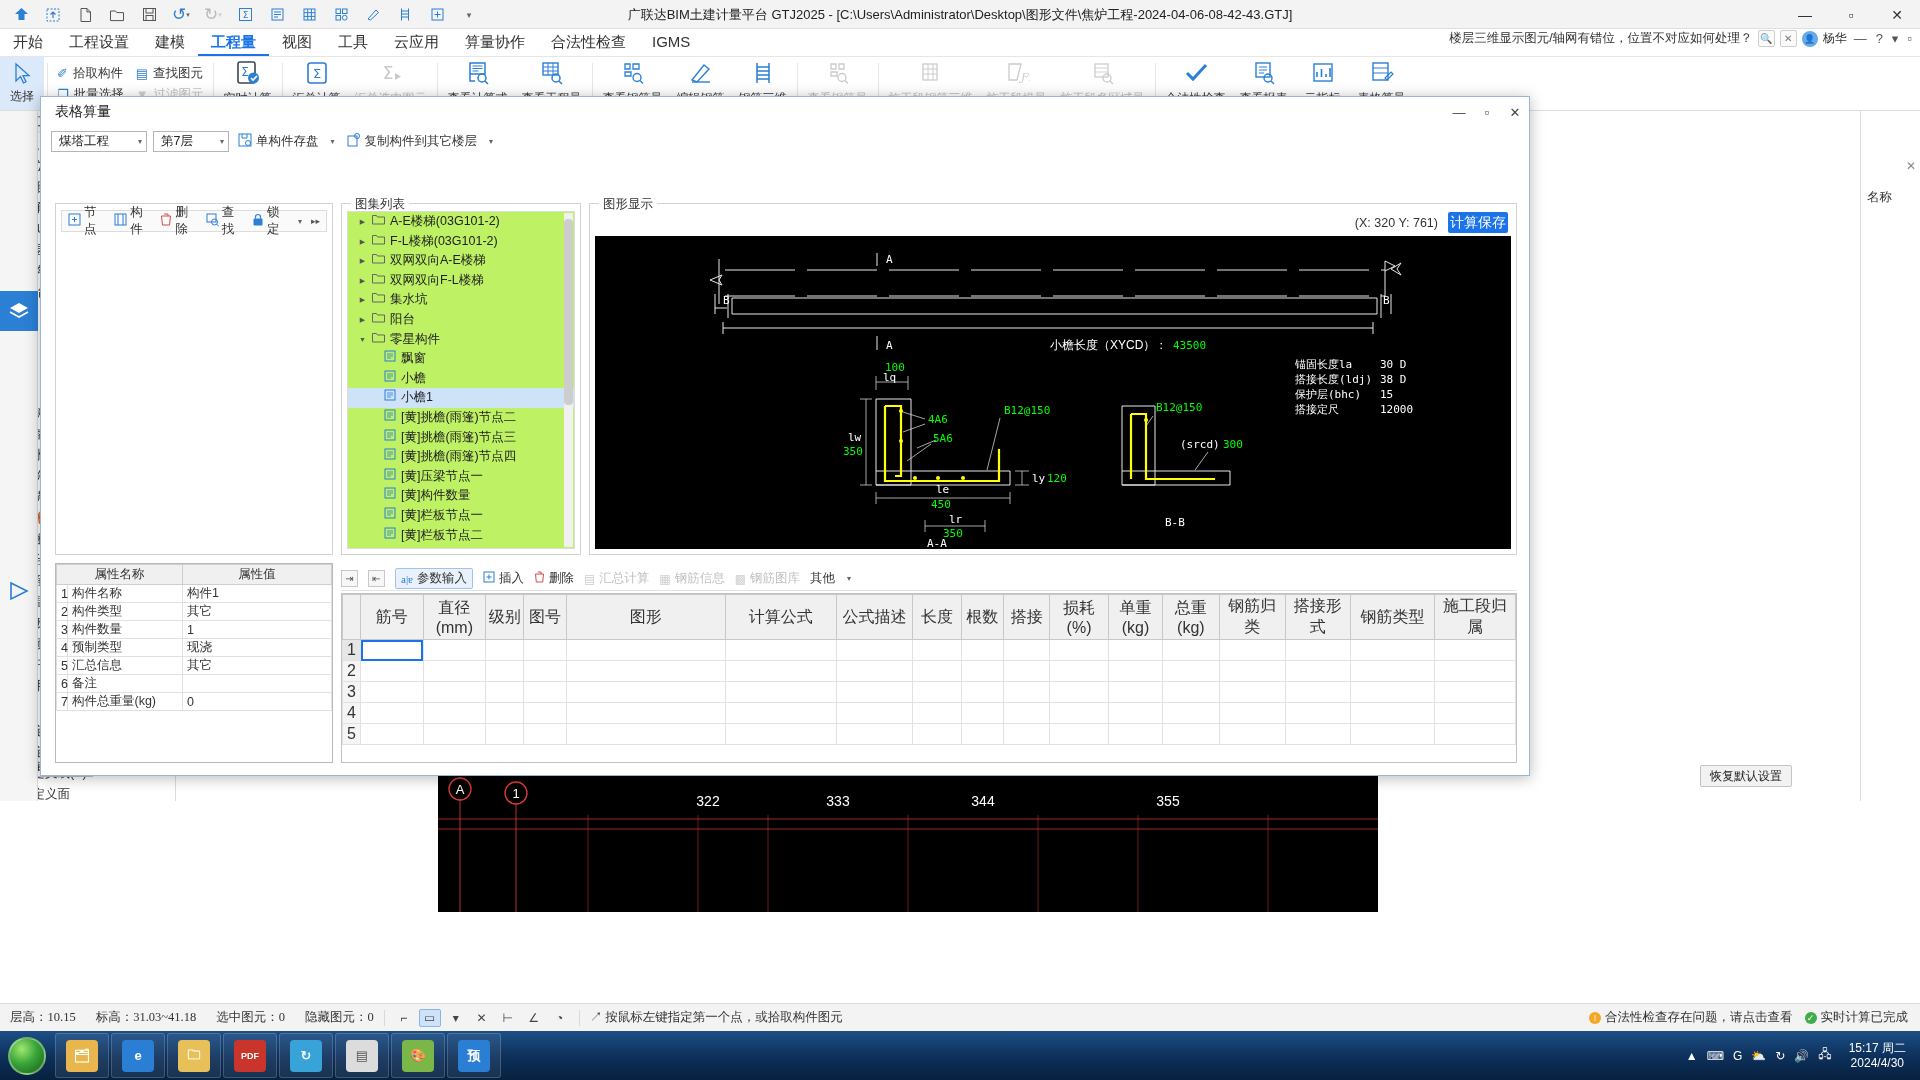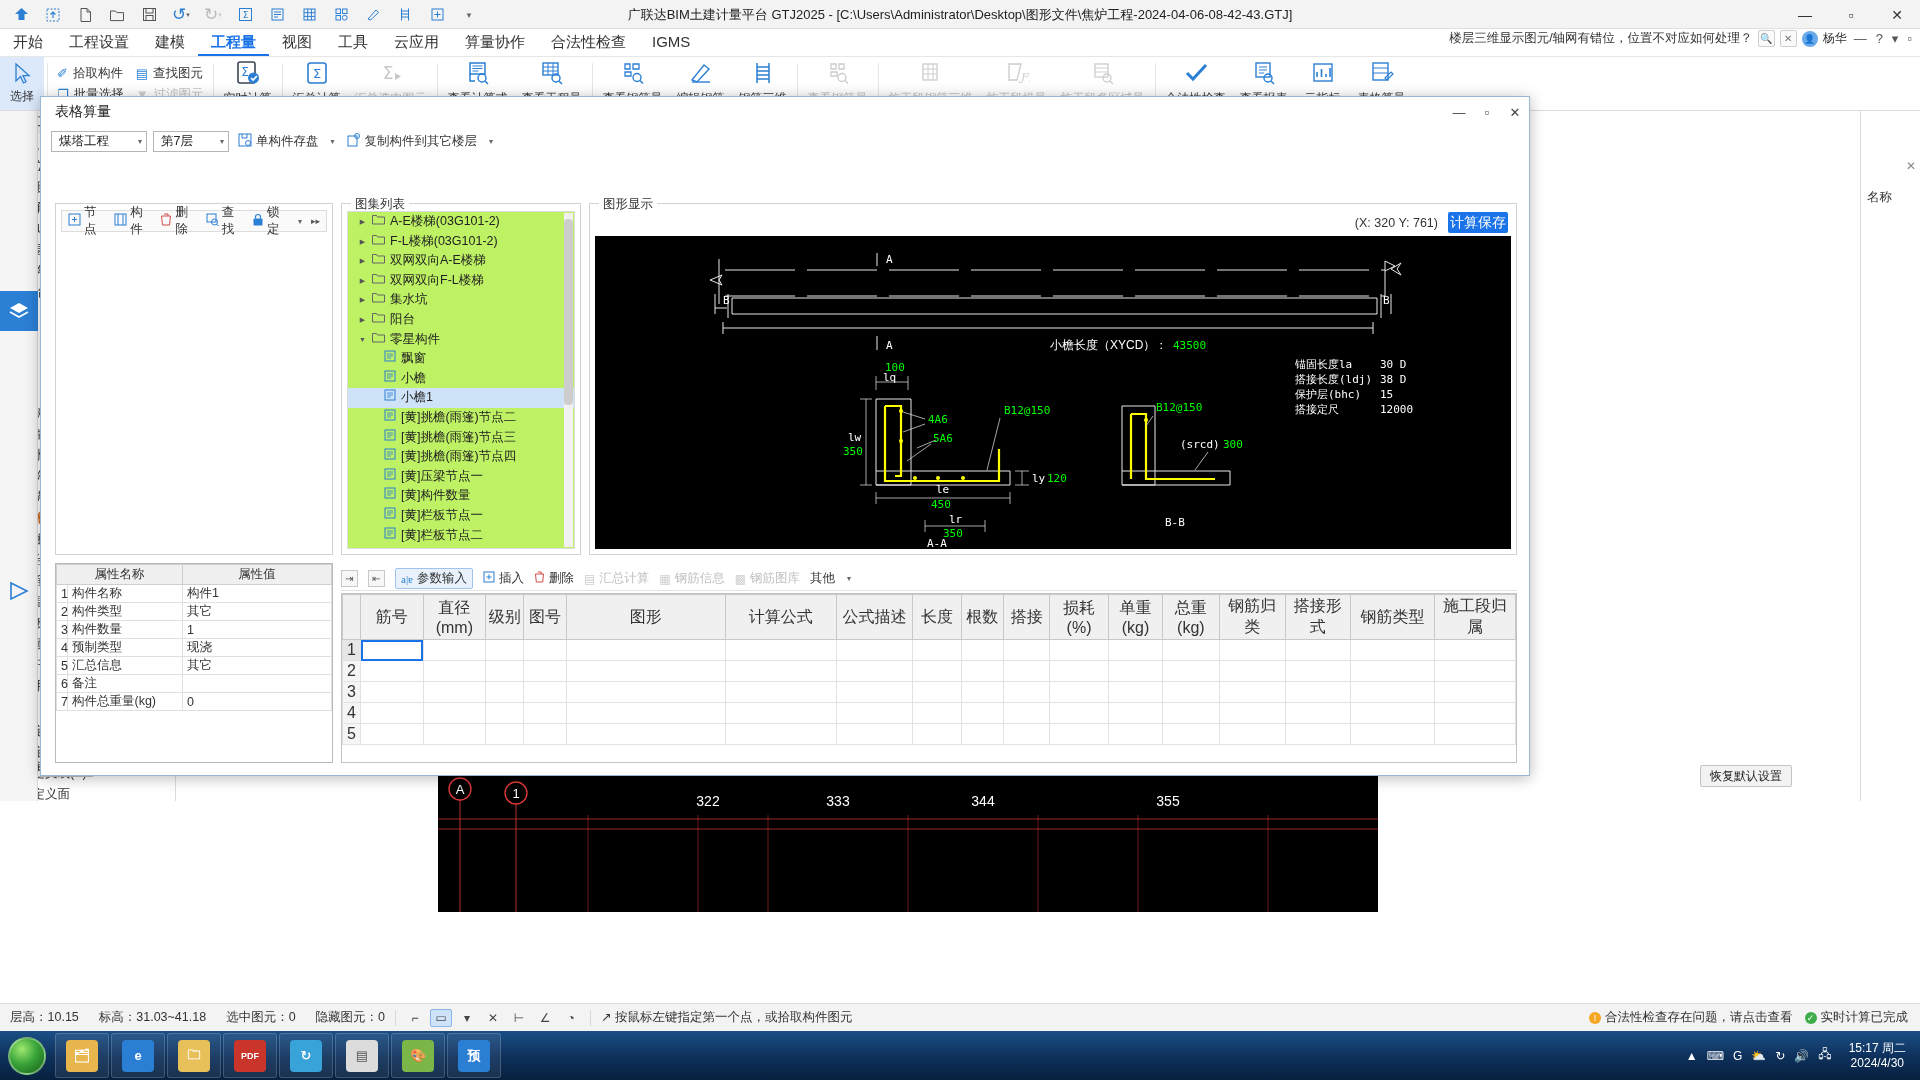--- a/index.html
+++ b/index.html
@@ -77,21 +77,21 @@
 
   
   #cadbg { position:absolute; left:38px; top:111px; right:60px; height:690px; background:#fff; }
   #cadstrip { position:absolute; left:400px; top:660px; width:940px; height:141px; background:#000; }
   #restoreBtn { position:absolute; right:68px; bottom:14px; width:92px; height:22px;
     border:1px solid #c4c4c4; background:#f2f2f2; font-size:12px; text-align:center; line-height:21px; border-radius:2px;}
 
   
   #statusbar { position:absolute; left:0; bottom:49px; width:1920px; height:28px; background:#f3f3f3;
     border-top:1px solid #dcdcdc; display:flex; align-items:center; font-size:12.5px; color:#333; }
-  #statusbar .sitem { padding:0 10px; white-space:nowrap; }
+  #statusbar .sitem { padding:0 10px; white-space:nowrap;font-family:Liberation Serif, serif; }
   .sbsep { width:1px; height:16px; background:#d8d8d8; }
   .sbicon { width:22px;height:18px;display:flex;align-items:center;justify-content:center;color:#444;font-size:12px;}
   .sbicon.act { background:#cfe3f8; border:1px solid #8ab4e8; border-radius:2px;}
   #statusright { margin-left:auto; display:flex; align-items:center; gap:12px; padding-right:12px; }
   .warn { color:#333; display:flex; align-items:center; gap:4px;}
   .dotorange{width:12px;height:12px;border-radius:50%;background:#f5a623;color:#fff;font-size:9px;display:flex;align-items:center;justify-content:center;}
   .dotgreen{width:12px;height:12px;border-radius:50%;background:#3fae4a;color:#fff;font-size:9px;display:flex;align-items:center;justify-content:center;}
 
   
   #taskbar { position:absolute; left:0; bottom:0; width:1920px; height:49px;

